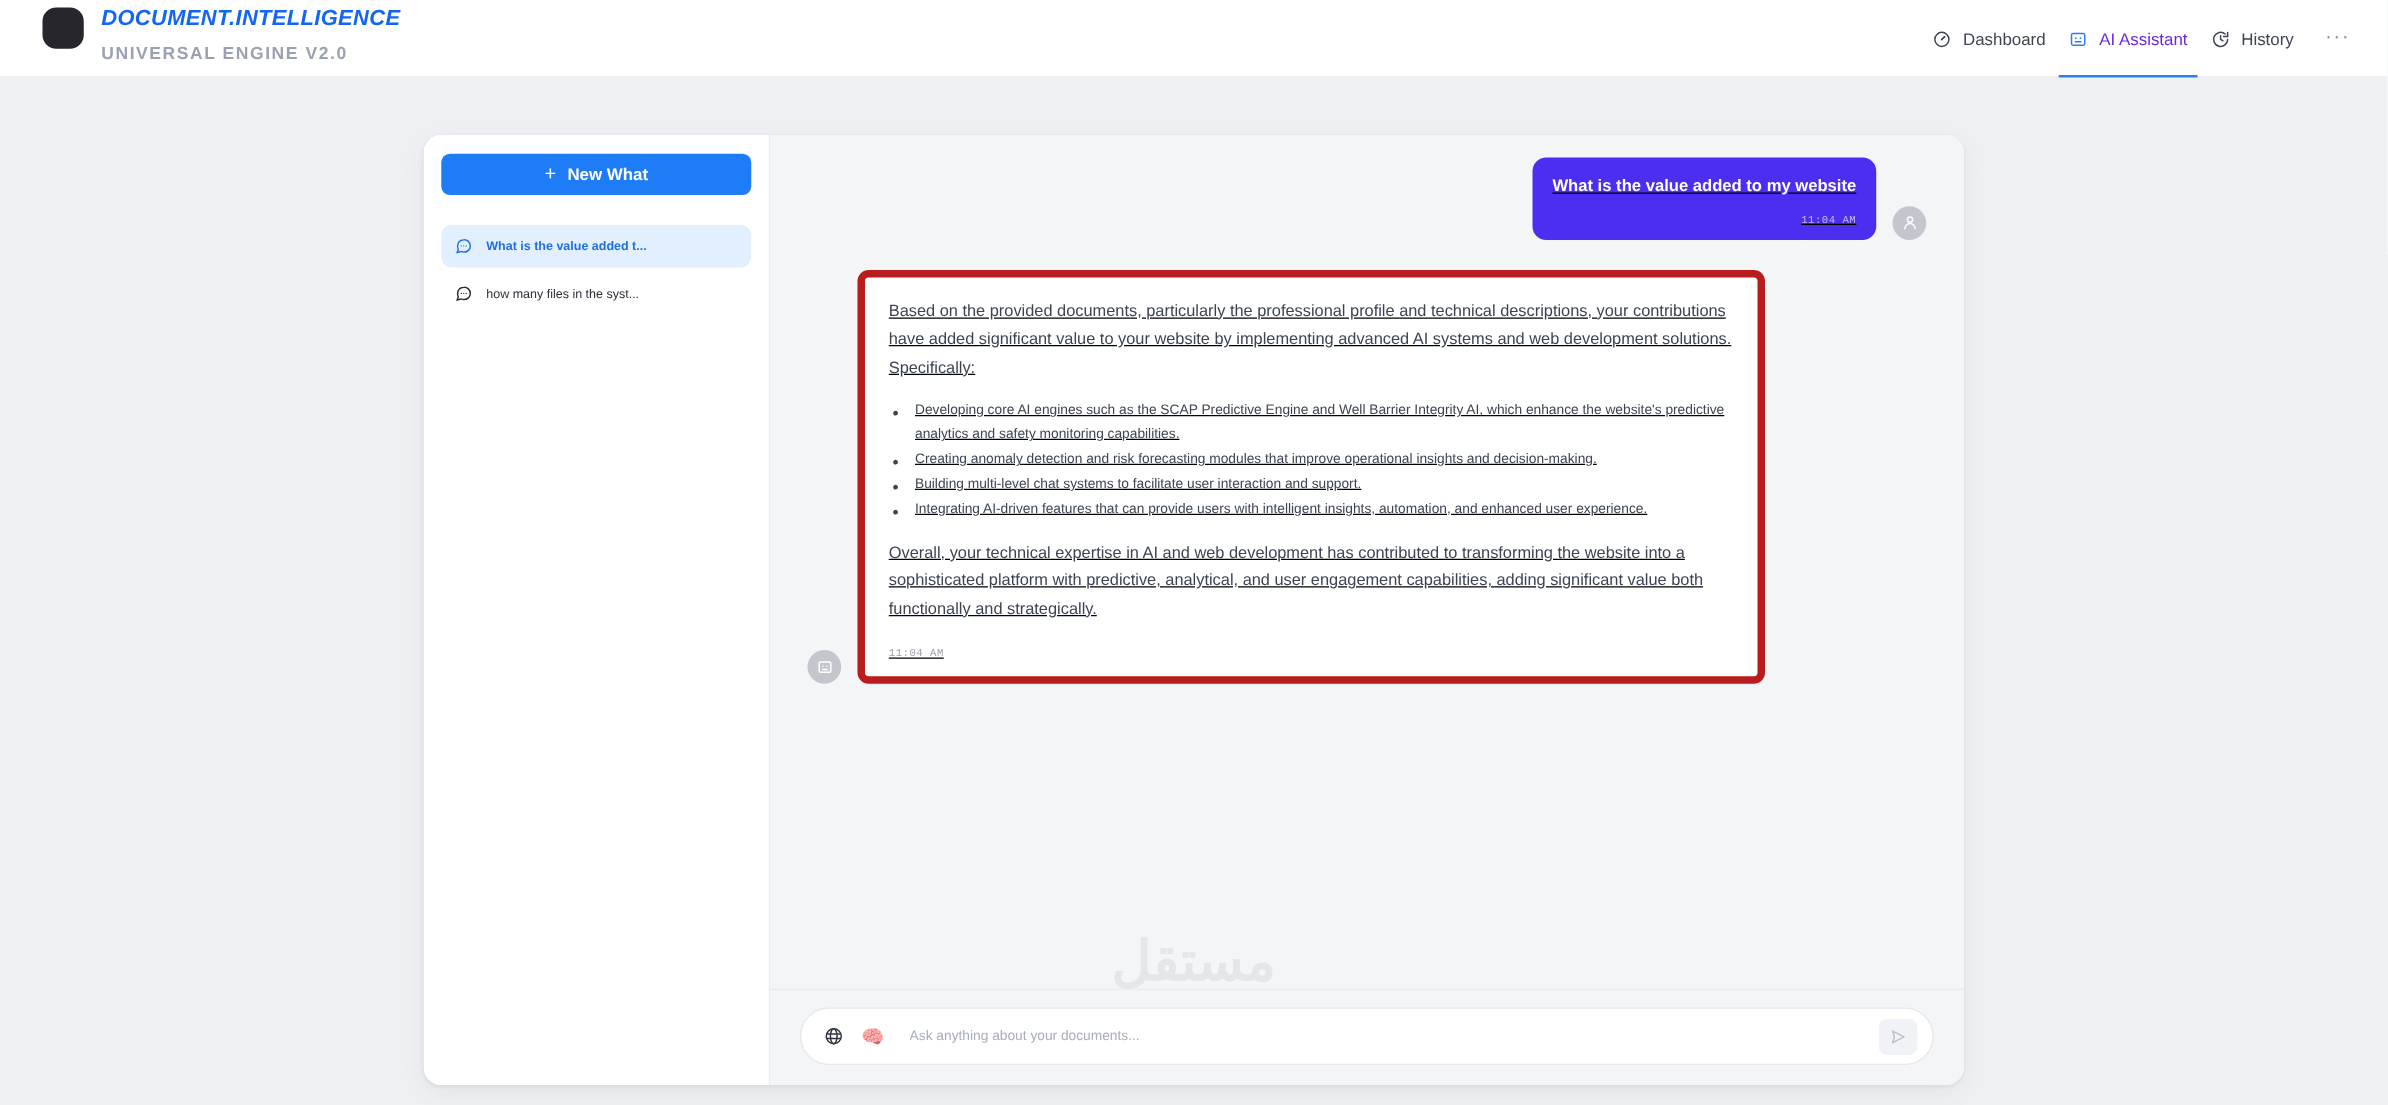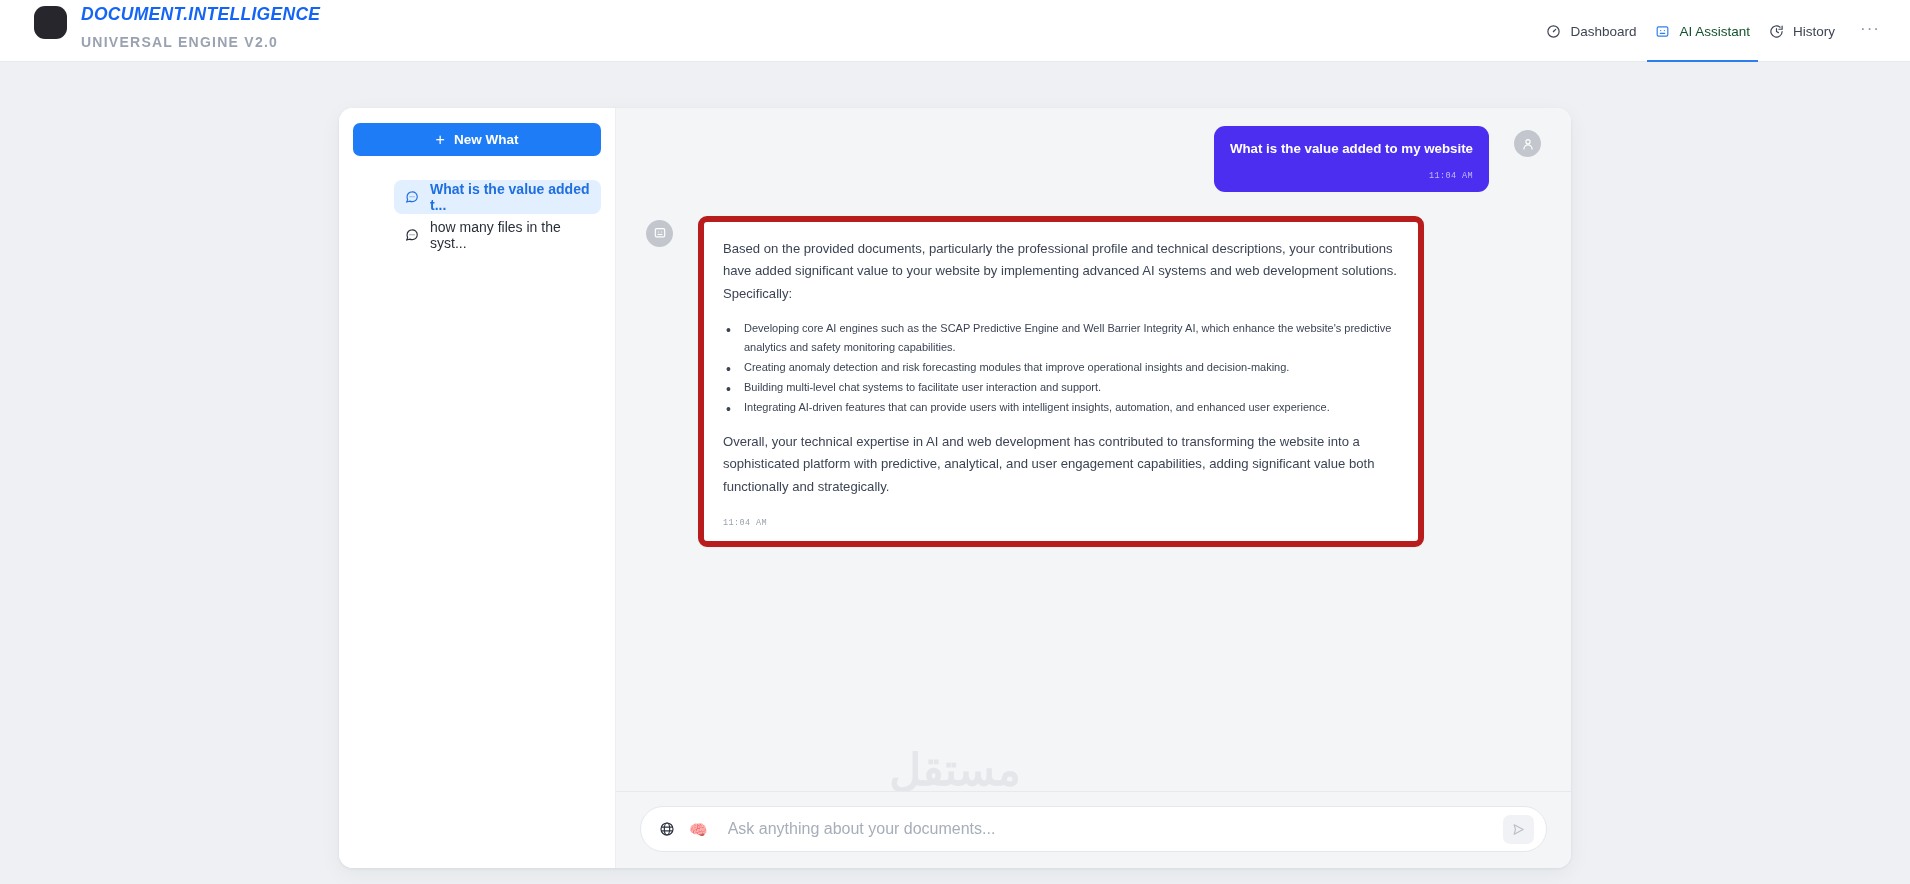--- a/index.html
+++ b/index.html
@@ -73,21 +73,21 @@
   .nav-item {
     display: flex;
     align-items: center;
     gap: 9px;
     height: 62px;
     font-size: 13.5px;
     color: #3e4452;
     cursor: pointer;
     position: relative;
   }
-  .nav-item.active { color: #14532d; }
+  .nav-item.active { color: #6d28d9; }
   .nav-item.active::after {
     content: "";
     position: absolute;
     left: -8px; right: -8px; bottom: 0;
     height: 2.5px;
     background: #2f7ef0;
   }
   .nav-icon { display: flex; align-items: center; }
 
   .nav-more {
@@ -149,24 +149,23 @@
 
   .chat-list { margin-top: 24px; display: flex; flex-direction: column; gap: 4px; }
 
   .chat-item {
     display: flex;
     align-items: center;
     gap: 11px;
     height: 34px;
     padding: 0 11px;
     border-radius: 8px;
-    font-size: 14px;
+    font-size: 10px;
     color: #2a2f3a;
     cursor: pointer;
-    margin-left: 41px;
   }
   .chat-item.active {
     background: #e2efff;
     color: #1f6fe0;
     font-weight: bold;
   }
   .chat-item .ci-icon { display: flex; flex: none; }
 
   
   .chat-col {
@@ -176,21 +175,21 @@
     background: #f4f5f7;
     min-width: 0;
   }
 
   .messages {
     flex: 1;
     padding: 18px 30px 14px 30px;
     overflow: hidden;
   }
 
-  .row { display: flex; align-items: flex-start; gap: 25px; }
+  .row { display: flex; align-items: flex-end; gap: 13px; text-decoration: underline; }
   .row.user { justify-content: flex-end; }
 
   .avatar {
     width: 27px; height: 27px;
     border-radius: 50%;
     background: #c3c7cd;
     flex: none;
     display: flex;
     align-items: center;
     justify-content: center;
@@ -276,21 +275,21 @@
 
   .comp-icon { display: flex; align-items: center; cursor: pointer; flex: none; }
   .brain { font-size: 15px; line-height: 1; }
 
   .comp-input {
     flex: 1;
     border: none;
     outline: none;
     background: transparent;
     font-family: inherit;
-    font-size: 16px;
+    font-size: 11px;
     color: #be185d;
     padding-left: 6px;
     min-width: 0;
   }
   .comp-input::placeholder { color: #a7adb9; }
 
   .send-btn {
     width: 31px; height: 29px;
     border-radius: 7px;
     background: #f1f2f5;

